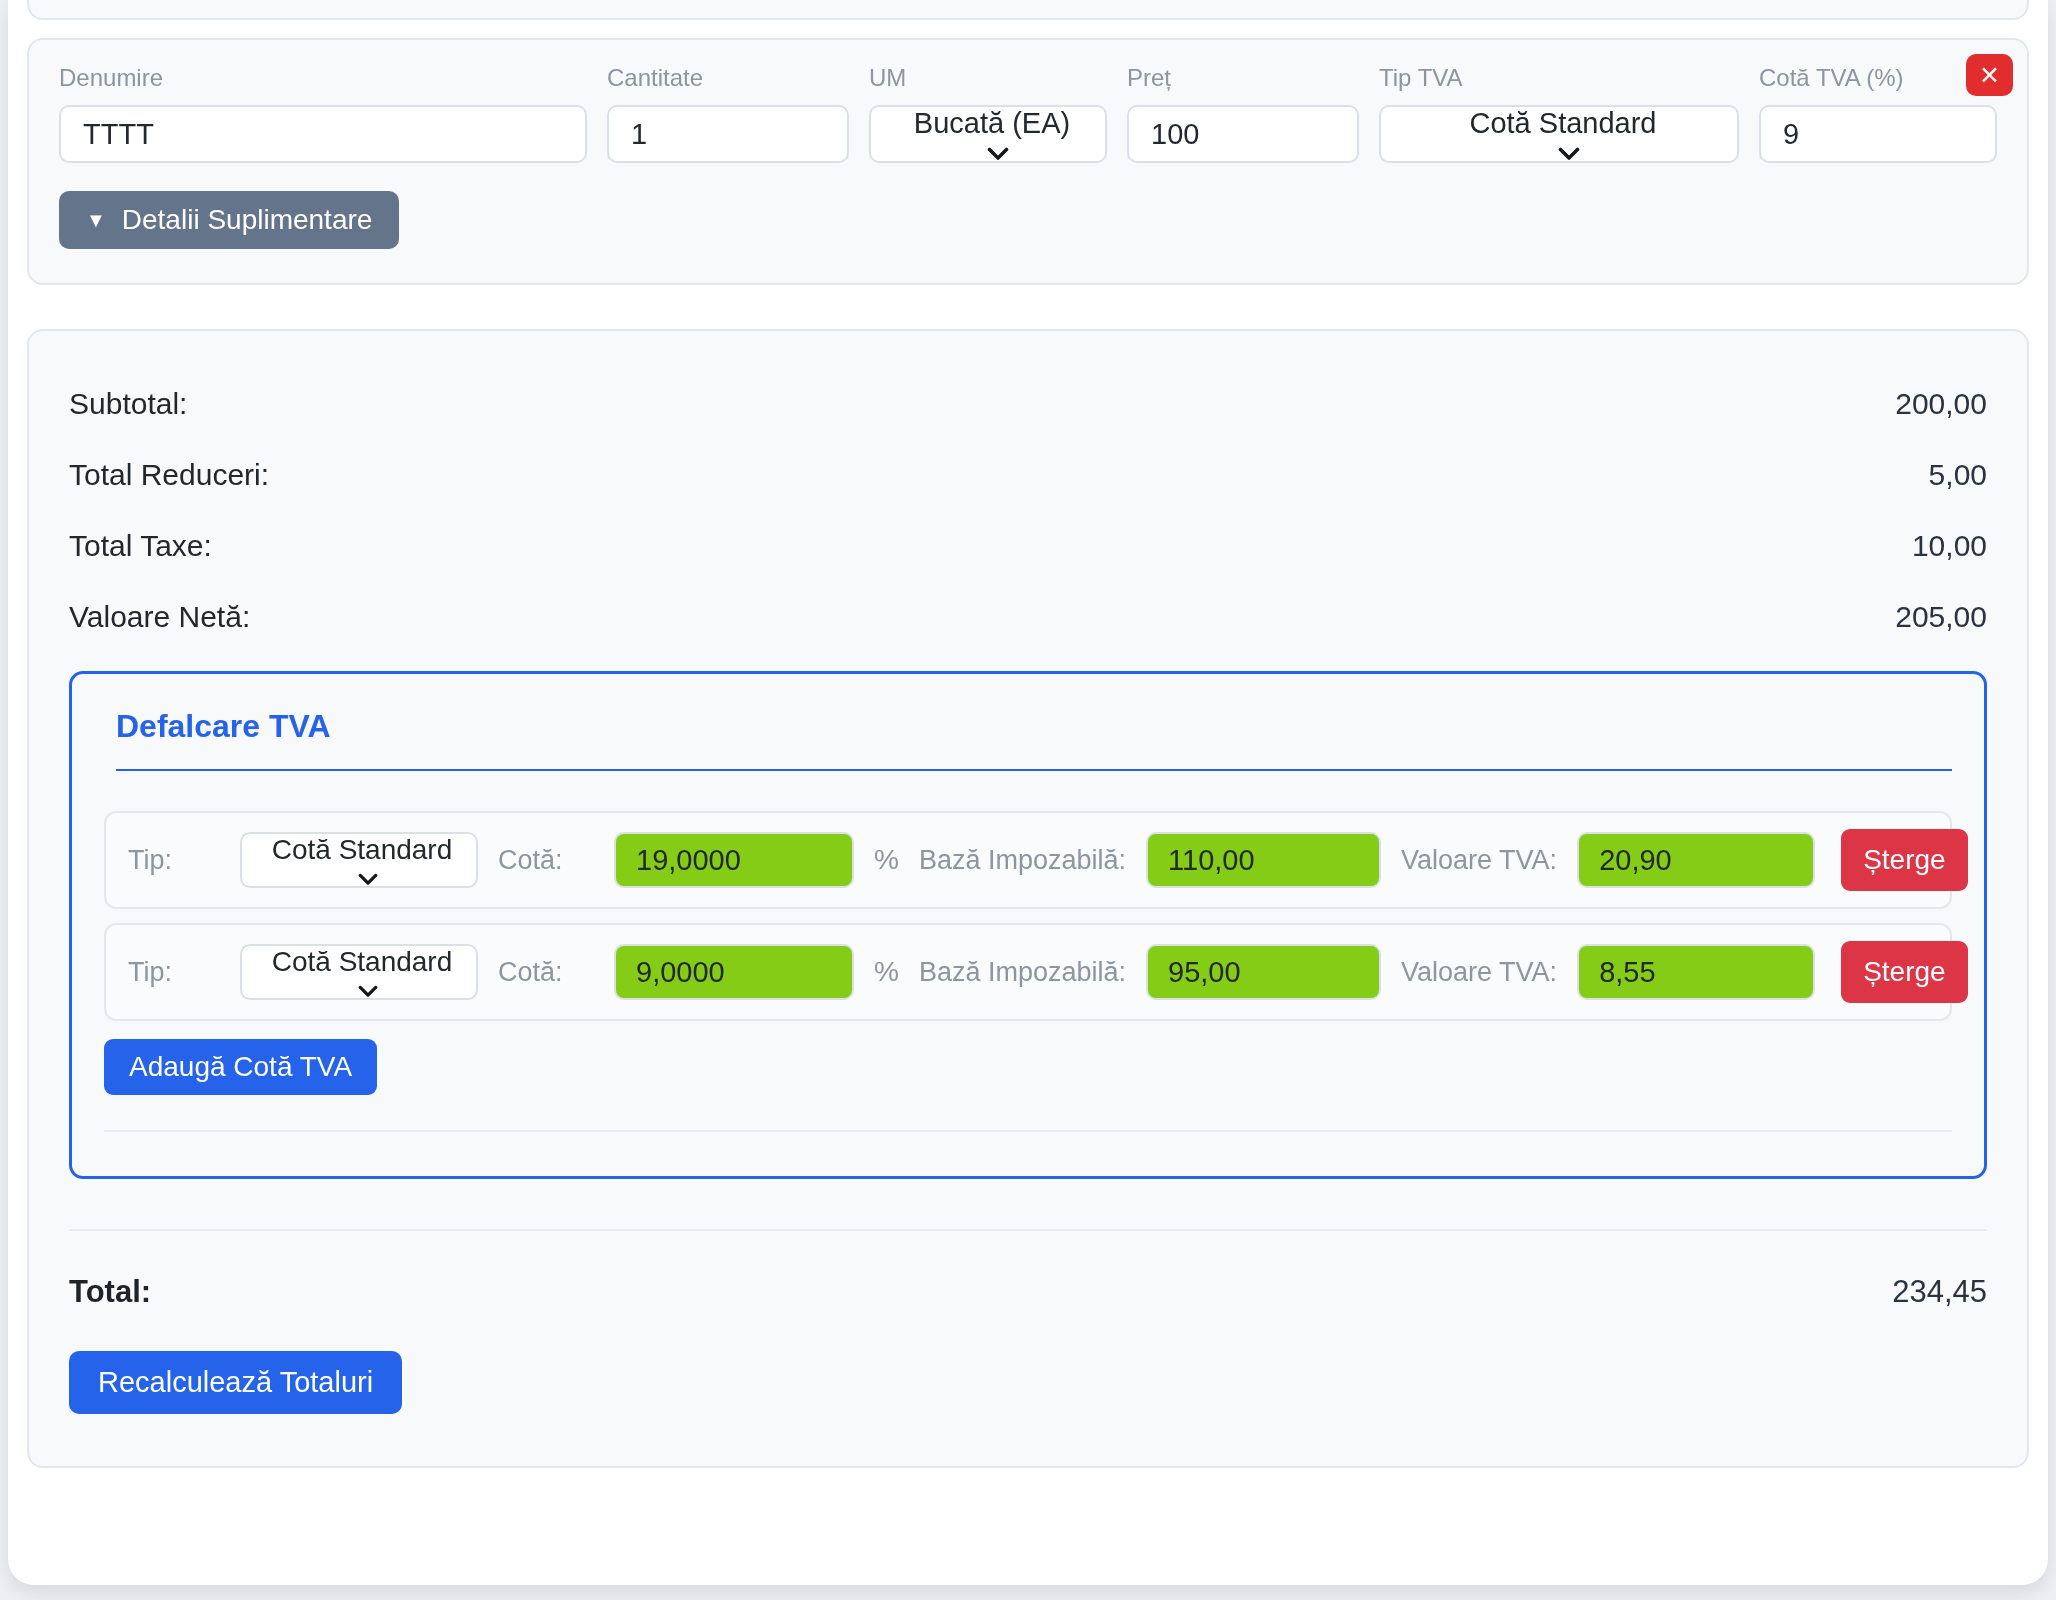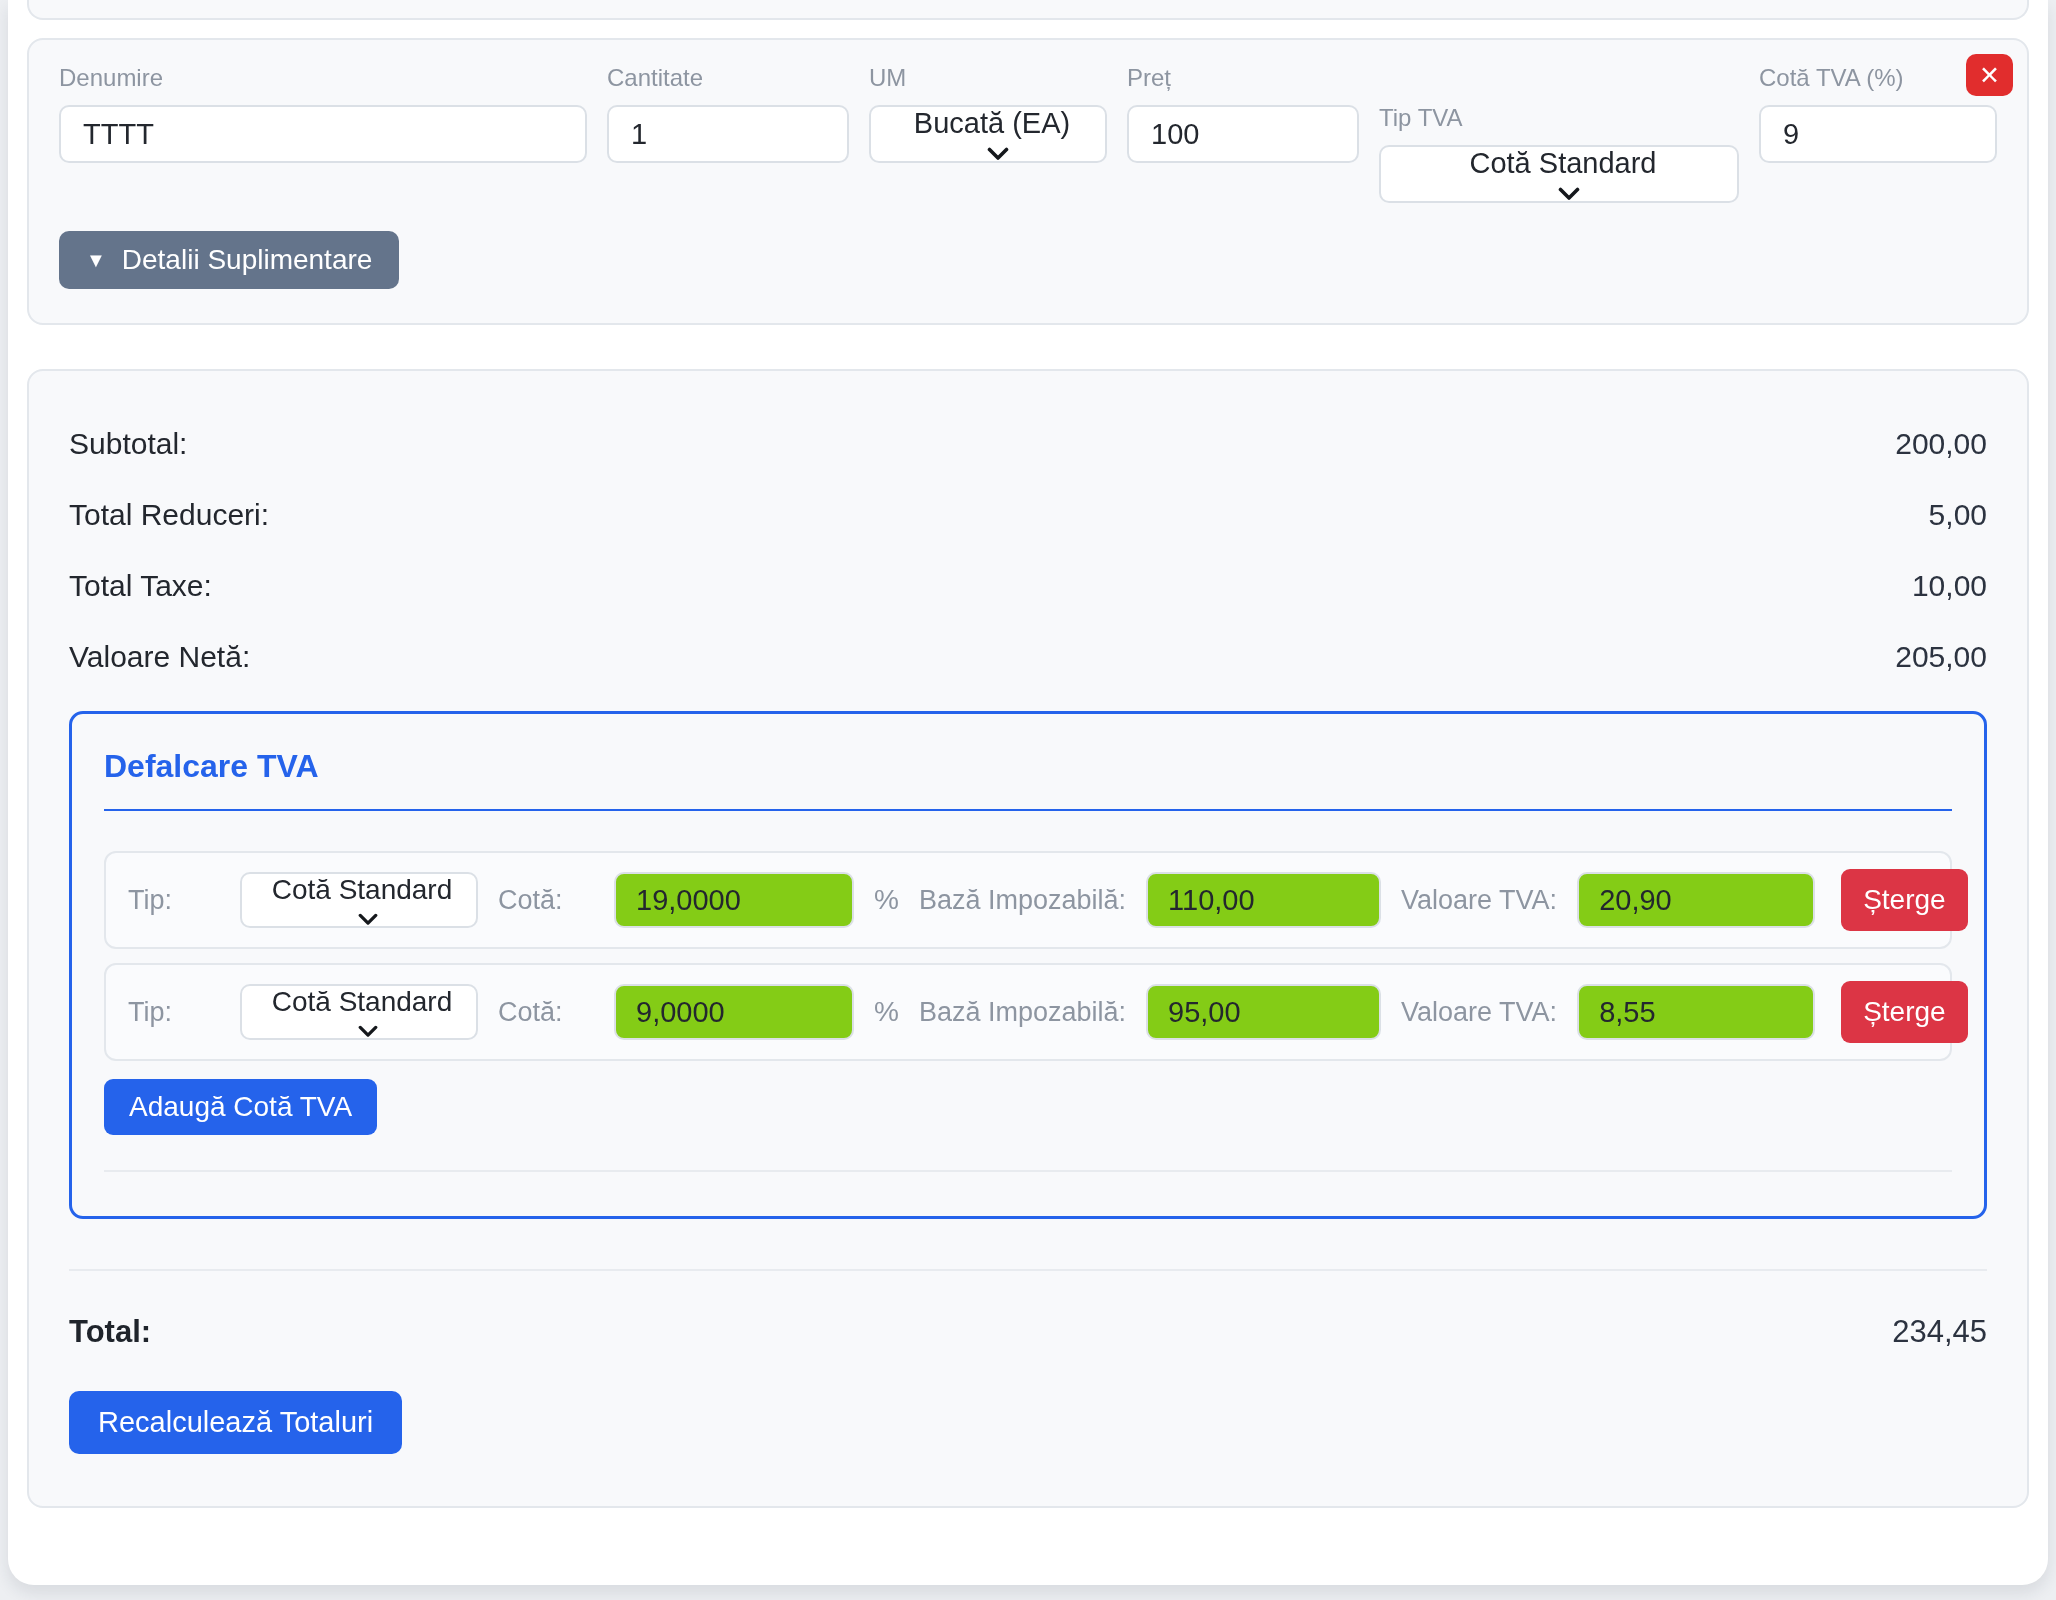--- a/index.html
+++ b/index.html
@@ -19,21 +19,21 @@
     padding:0 19px;
   }
   .card{
     background:var(--card-bg);border:2px solid var(--card-border);border-radius:16px;
   }
   .partial-card{height:20px;border-top:none;border-radius:0 0 16px 16px;}
   .item-card{margin-top:18px;position:relative;padding:24px 30px 34px;}
   .fields{display:flex;gap:20px;align-items:flex-start;}
   .field{display:flex;flex-direction:column;}
   .f-den{flex:1 1 460px;} .f-cant{flex:0 0 242px;} .f-um{flex:0 0 238px;}
-  .f-pret{flex:0 0 232px;} .f-tip{flex:0 0 360px;margin-top:40px;} .f-cota{flex:0 0 238px;}
+  .f-pret{flex:0 0 232px;} .f-tip{flex:0 0 360px;} .f-cota{flex:0 0 238px;}
   .field-label{font-size:24px;color:var(--label);margin-bottom:13px;}
   .txt-input{
     height:58px;width:100%;border:2px solid var(--input-border);border-radius:10px;
     background:#fff;font-size:29px;color:var(--text);padding:0 22px;
     font-family:inherit;outline:none;
   }
   .selectbox{
     height:58px;width:100%;border:2px solid var(--input-border);border-radius:10px;
     background:#fff;font-size:29px;color:var(--text);
     display:flex;align-items:center;justify-content:space-between;
@@ -50,21 +50,21 @@
     background:var(--secondary);color:#fff;border-radius:10px;padding:13px 27px;
     font-size:28px;font-family:inherit;cursor:pointer;
   }
   .details-btn .caret{font-size:20px;line-height:1;}
   .totals-card{margin-top:44px;padding:56px 40px 52px;}
   .t-row{display:flex;justify-content:space-between;align-items:baseline;font-size:30px;margin-bottom:37px;}
   .t-row .t-label{color:var(--text);}
   .t-row .t-value{color:#2c3340;}
   .tva-box{margin-top:26px;border:3px solid var(--accent);border-radius:14px;padding:34px 32px 44px;}
   .tva-title{color:var(--accent);font-size:32px;font-weight:700;padding-bottom:24px;
-    border-bottom:2px solid var(--accent);margin-bottom:40px;}
+    border-bottom:2px solid var(--accent);margin-bottom:40px;margin-left:12px;}
   .tva-row{
     border:2px solid var(--card-border);border-radius:12px;background:#fafbfd;
     padding:16px 22px;display:flex;align-items:center;gap:20px;margin-bottom:14px;
     font-size:27px;color:var(--label);
   }
   .lbl{color:var(--label);white-space:nowrap;}
   .lbl-tip{width:92px;flex:0 0 auto;}
   .lbl-cota{width:96px;flex:0 0 auto;}
   .tva-row .selectbox{width:238px;flex:0 0 auto;font-size:28px;padding:0 12px 0 18px;height:56px;}
   .inp{height:56px;border:2px solid var(--input-border);border-radius:10px;background:#84cc16;

